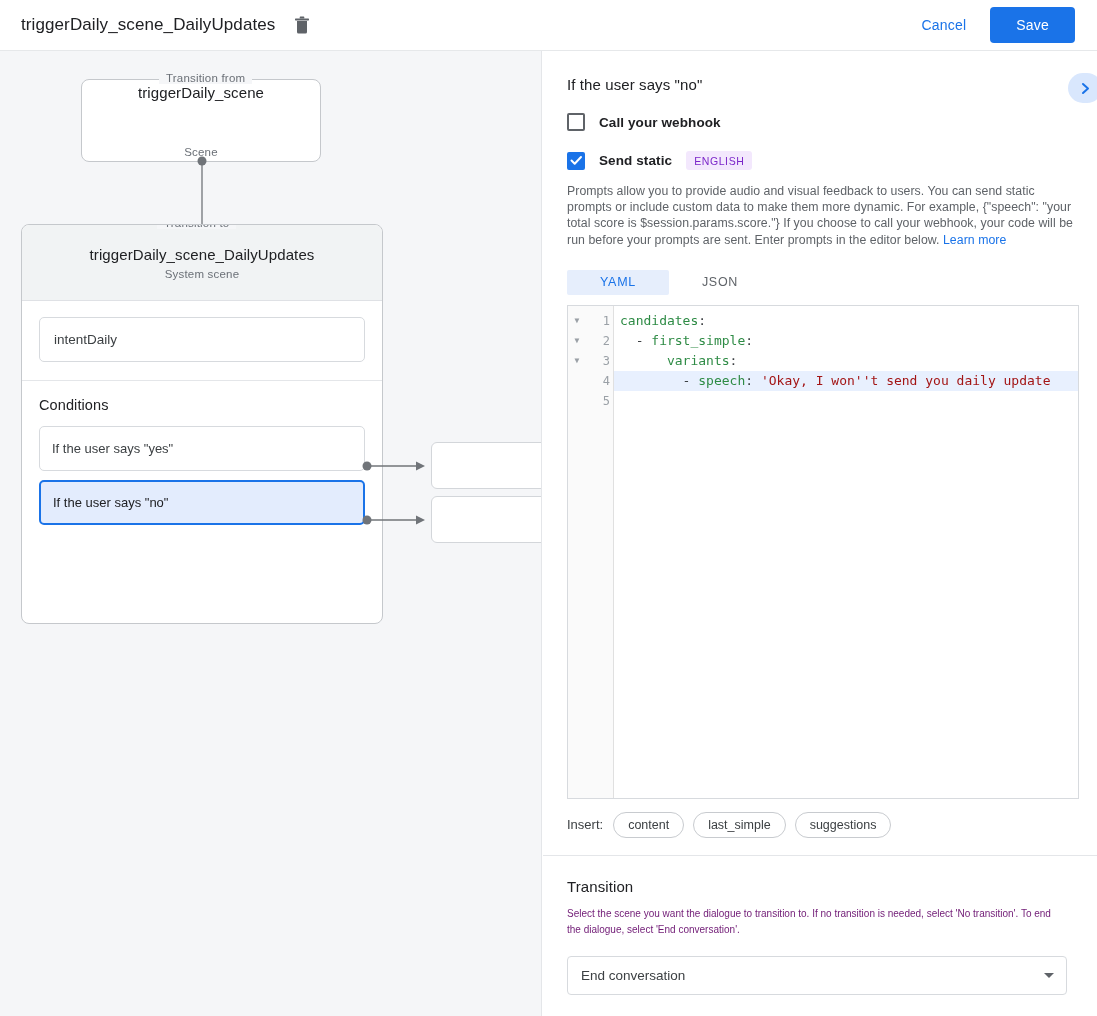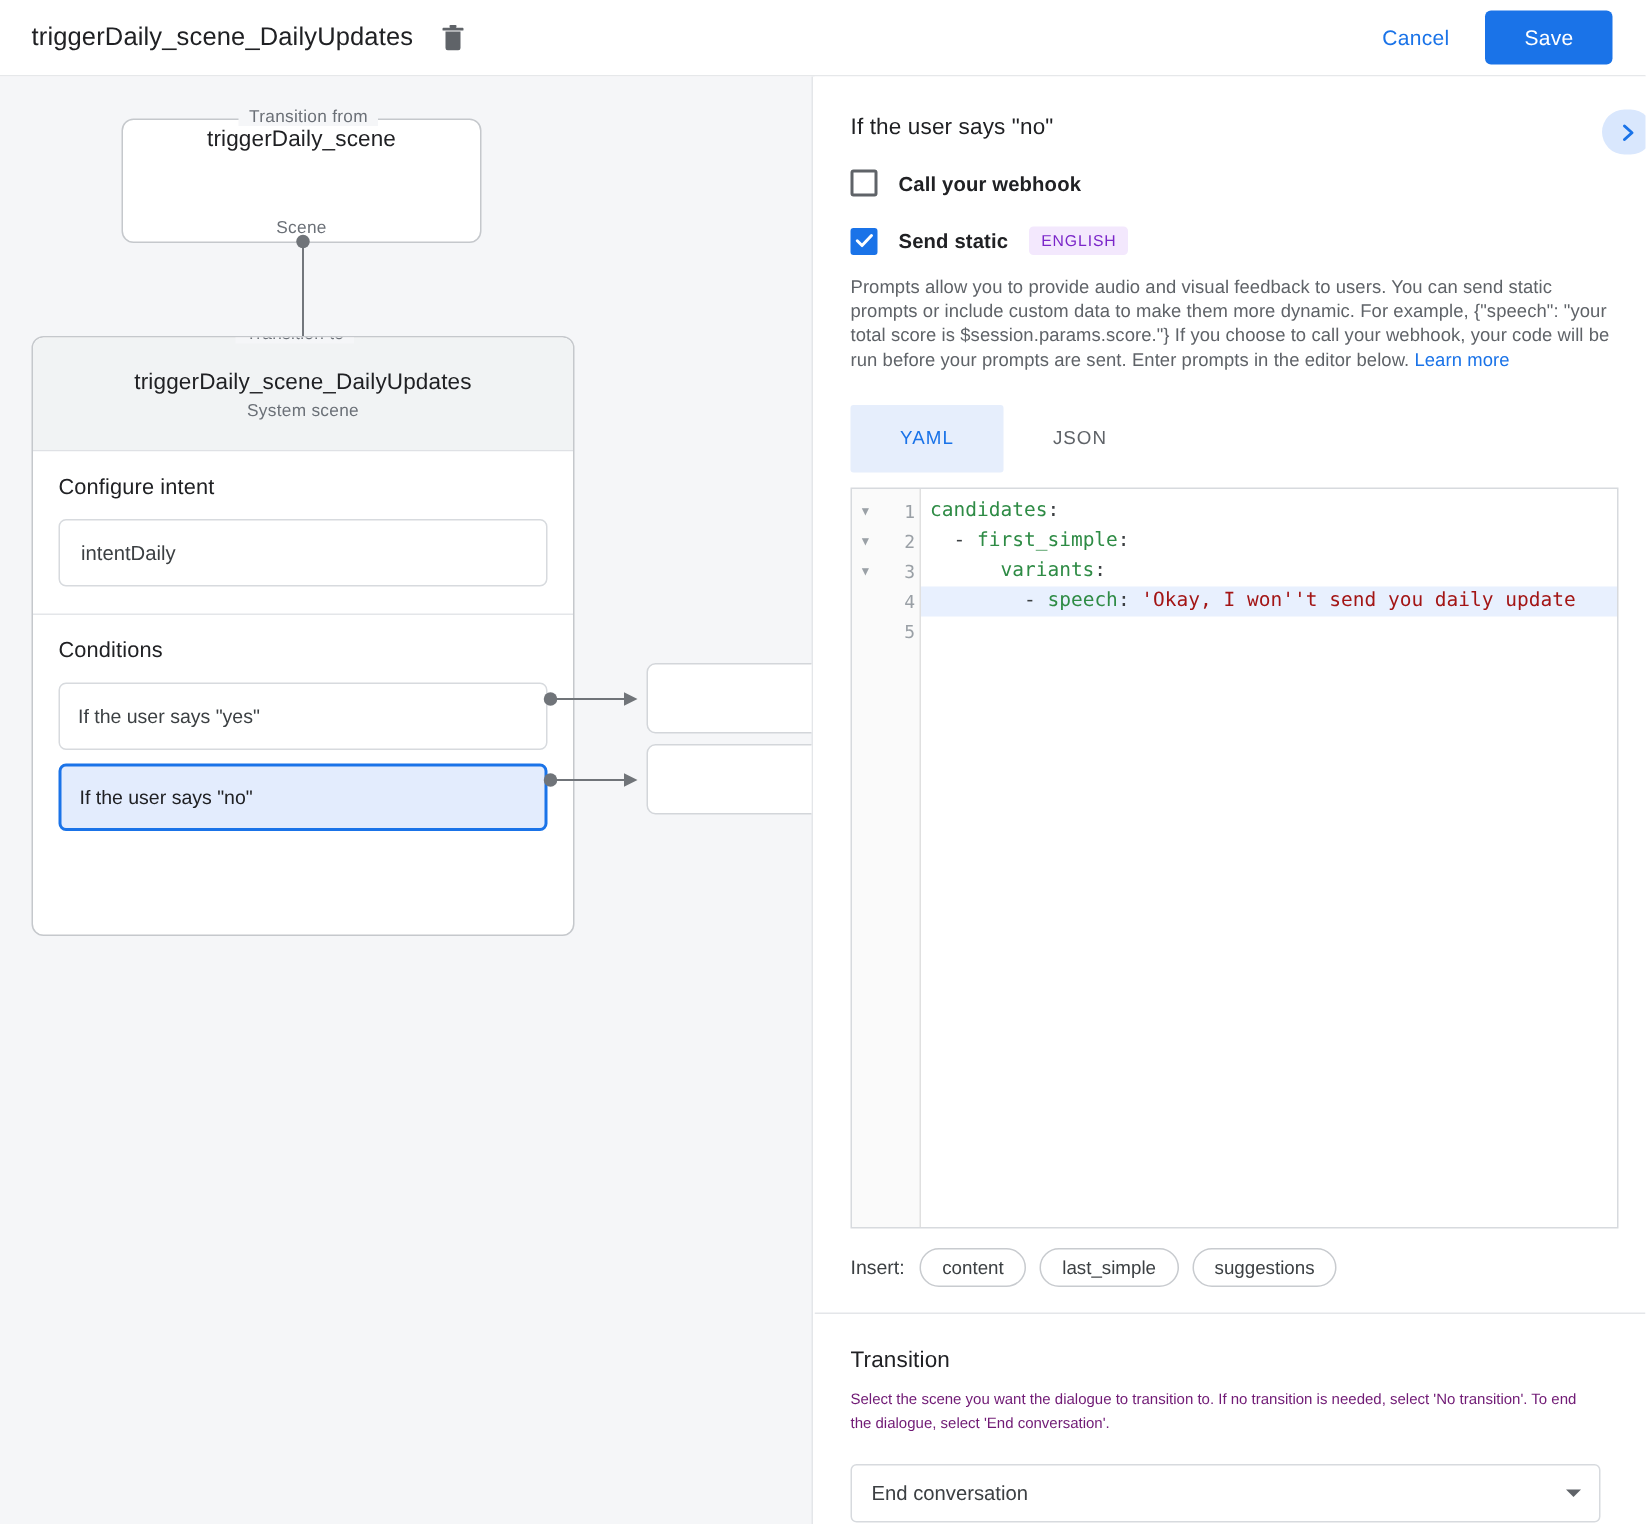--- a/index.html
+++ b/index.html
@@ -260,21 +260,21 @@
   }
   .link { color: #1a73e8; cursor: pointer; text-decoration: none; }
 
   
   .tabs {
     display: flex;
     margin: 22px 0 0 566px;
     margin-left: 24px;
   }
   .tab {
-    height: 45px;
+    height: 25px;
     padding: 0 33px;
     display: flex; align-items: center; justify-content: center;
     font-size: 12.5px;
     font-weight: 500;
     letter-spacing: .7px;
     color: #5f6368;
     cursor: pointer;
     border-radius: 2px;
   }
   .tab.active { background: #e6eefc; color: #1a73e8; }
@@ -432,21 +432,20 @@
     <polygon points="6,112 1.5,102 10.5,102" fill="#707479"></polygon>
   </svg>
 
   <div class="fieldset-card" id="node-to">
     <span class="fieldset-legend legend-wrap">Transition to</span>
     <div class="to-header">
       <div class="node-title">triggerDaily_scene_DailyUpdates</div>
       <div class="node-sub">System scene</div>
     </div>
     <div class="section">
-      <div class="section-label">Configure intent</div>
       <div class="intent-box">intentDaily</div>
     </div>
     <div class="section">
       <div class="section-label">Conditions</div>
       <div class="cond-box">If the user says "yes"</div>
       <div class="cond-box selected">If the user says "no"</div>
     </div>
   </div>
 
   <svg class="edge" style="left:362px; top:405px; width:70px; height:20px;">

